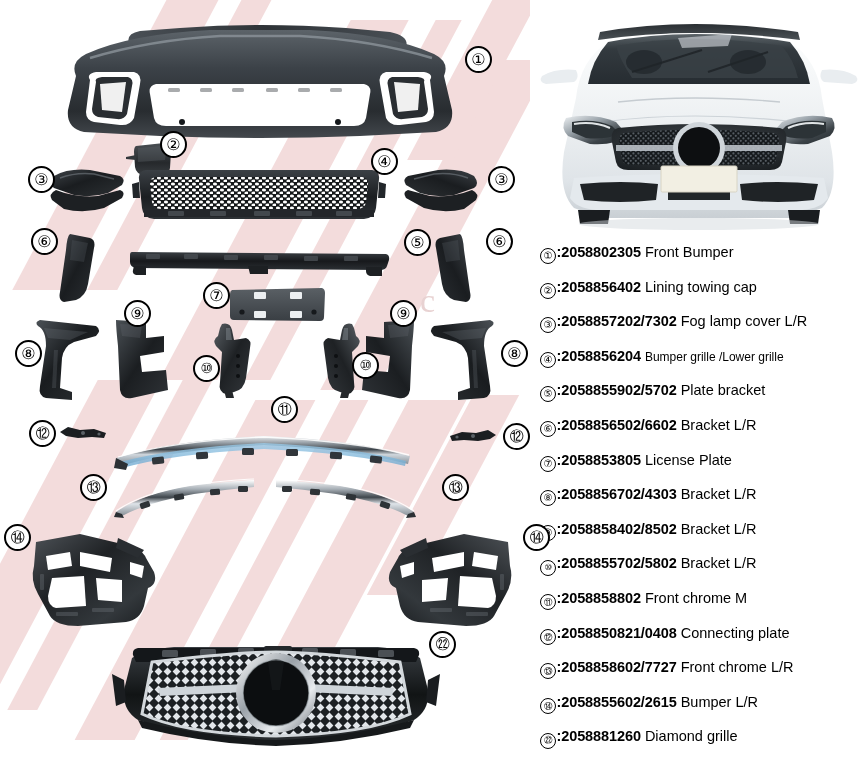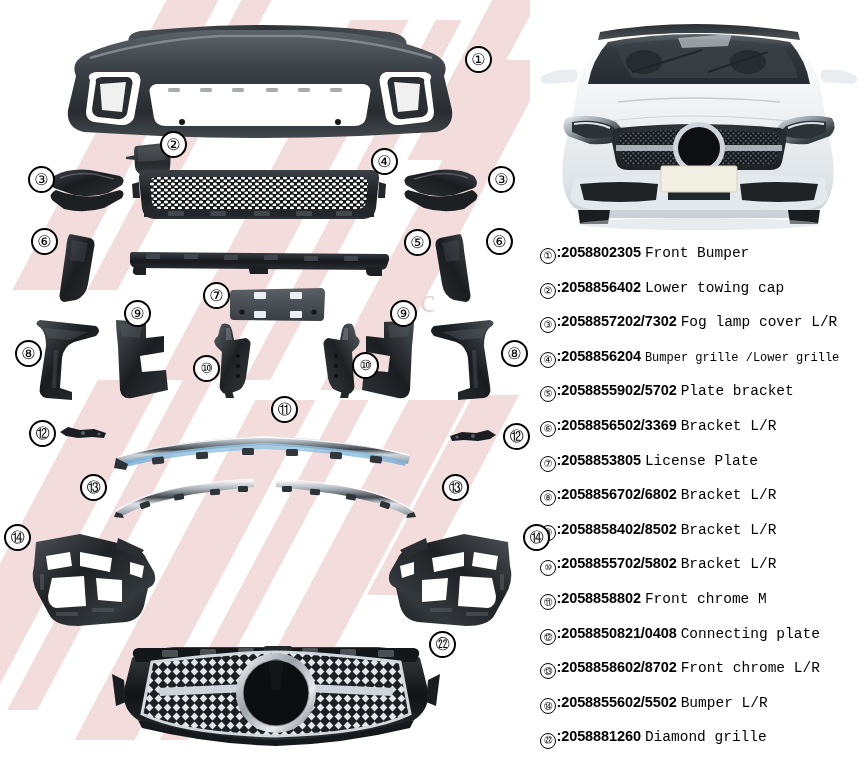--- a/index.html
+++ b/index.html
@@ -101,21 +101,20 @@
   .lg-num.n2 { font-size: 8.5px; letter-spacing: -0.5px; }
   .lg-code {
     font-size: 14.5px;
     font-weight: 700;
     letter-spacing: -0.1px;
   }
   .lg-desc {
     font-size: 14.5px;
     font-weight: 400;
     margin-left: 4px;
-    font-family: Liberation Mono, monospace;
   }
   .lg-desc.small { font-size: 12px; }
 </style>
 </head>
 <body>
 
 <div id="page">
 
   <div class="watermark">
     <div class="wm-stroke" style="left:100px;  top:-40px; width:52px; height:330px; transform:skewX(-28deg);"></div>
@@ -714,50 +713,50 @@
 
   <div class="legend">
     <div class="legend-row">
       <span class="lg-num">①</span>
       <span class="lg-code">:2058802305</span>
       <span class="lg-desc">Front Bumper</span>
     </div>
     <div class="legend-row">
       <span class="lg-num">②</span>
       <span class="lg-code">:2058856402</span>
-      <span class="lg-desc">Lower towing cap</span>
+      <span class="lg-desc">Lining towing cap</span>
     </div>
     <div class="legend-row">
       <span class="lg-num">③</span>
       <span class="lg-code">:2058857202/7302</span>
       <span class="lg-desc">Fog lamp cover L/R</span>
     </div>
     <div class="legend-row">
       <span class="lg-num">④</span>
       <span class="lg-code">:2058856204</span>
       <span class="lg-desc small">Bumper grille /Lower grille</span>
     </div>
     <div class="legend-row">
       <span class="lg-num">⑤</span>
       <span class="lg-code">:2058855902/5702</span>
       <span class="lg-desc">Plate bracket</span>
     </div>
     <div class="legend-row">
       <span class="lg-num">⑥</span>
-      <span class="lg-code">:2058856502/3369</span>
+      <span class="lg-code">:2058856502/6602</span>
       <span class="lg-desc">Bracket L/R</span>
     </div>
     <div class="legend-row">
       <span class="lg-num">⑦</span>
       <span class="lg-code">:2058853805</span>
       <span class="lg-desc">License Plate</span>
     </div>
     <div class="legend-row">
       <span class="lg-num">⑧</span>
-      <span class="lg-code">:2058856702/6802</span>
+      <span class="lg-code">:2058856702/4303</span>
       <span class="lg-desc">Bracket L/R</span>
     </div>
     <div class="legend-row">
       <span class="lg-num">⑨</span>
       <span class="lg-code">:2058858402/8502</span>
       <span class="lg-desc">Bracket L/R</span>
     </div>
     <div class="legend-row">
       <span class="lg-num n2">⑩</span>
       <span class="lg-code">:2058855702/5802</span>
@@ -768,26 +767,26 @@
       <span class="lg-code">:2058858802</span>
       <span class="lg-desc">Front chrome  M</span>
     </div>
     <div class="legend-row">
       <span class="lg-num n2">⑫</span>
       <span class="lg-code">:2058850821/0408</span>
       <span class="lg-desc">Connecting plate</span>
     </div>
     <div class="legend-row">
       <span class="lg-num n2">⑬</span>
-      <span class="lg-code">:2058858602/8702</span>
+      <span class="lg-code">:2058858602/7727</span>
       <span class="lg-desc">Front chrome L/R</span>
     </div>
     <div class="legend-row">
       <span class="lg-num n2">⑭</span>
-      <span class="lg-code">:2058855602/5502</span>
+      <span class="lg-code">:2058855602/2615</span>
       <span class="lg-desc">Bumper L/R</span>
     </div>
     <div class="legend-row">
       <span class="lg-num n2">㉒</span>
       <span class="lg-code">:2058881260</span>
       <span class="lg-desc">Diamond grille</span>
     </div>
   </div>
 
 </div>

